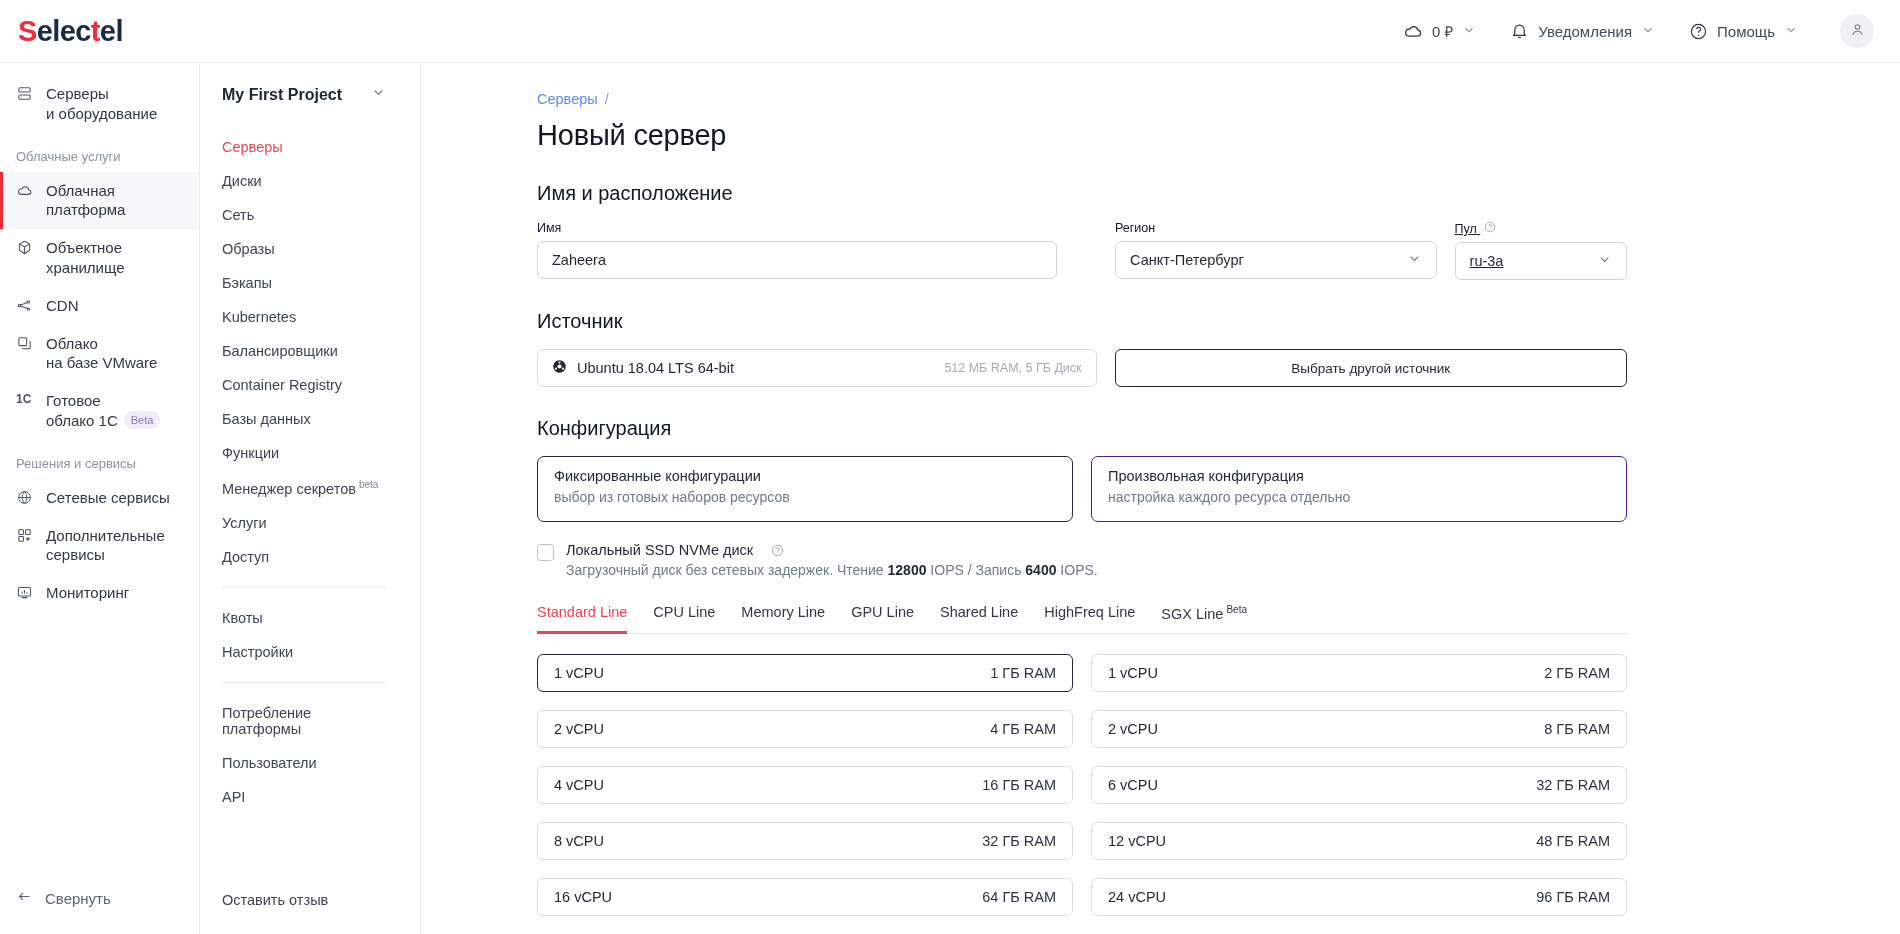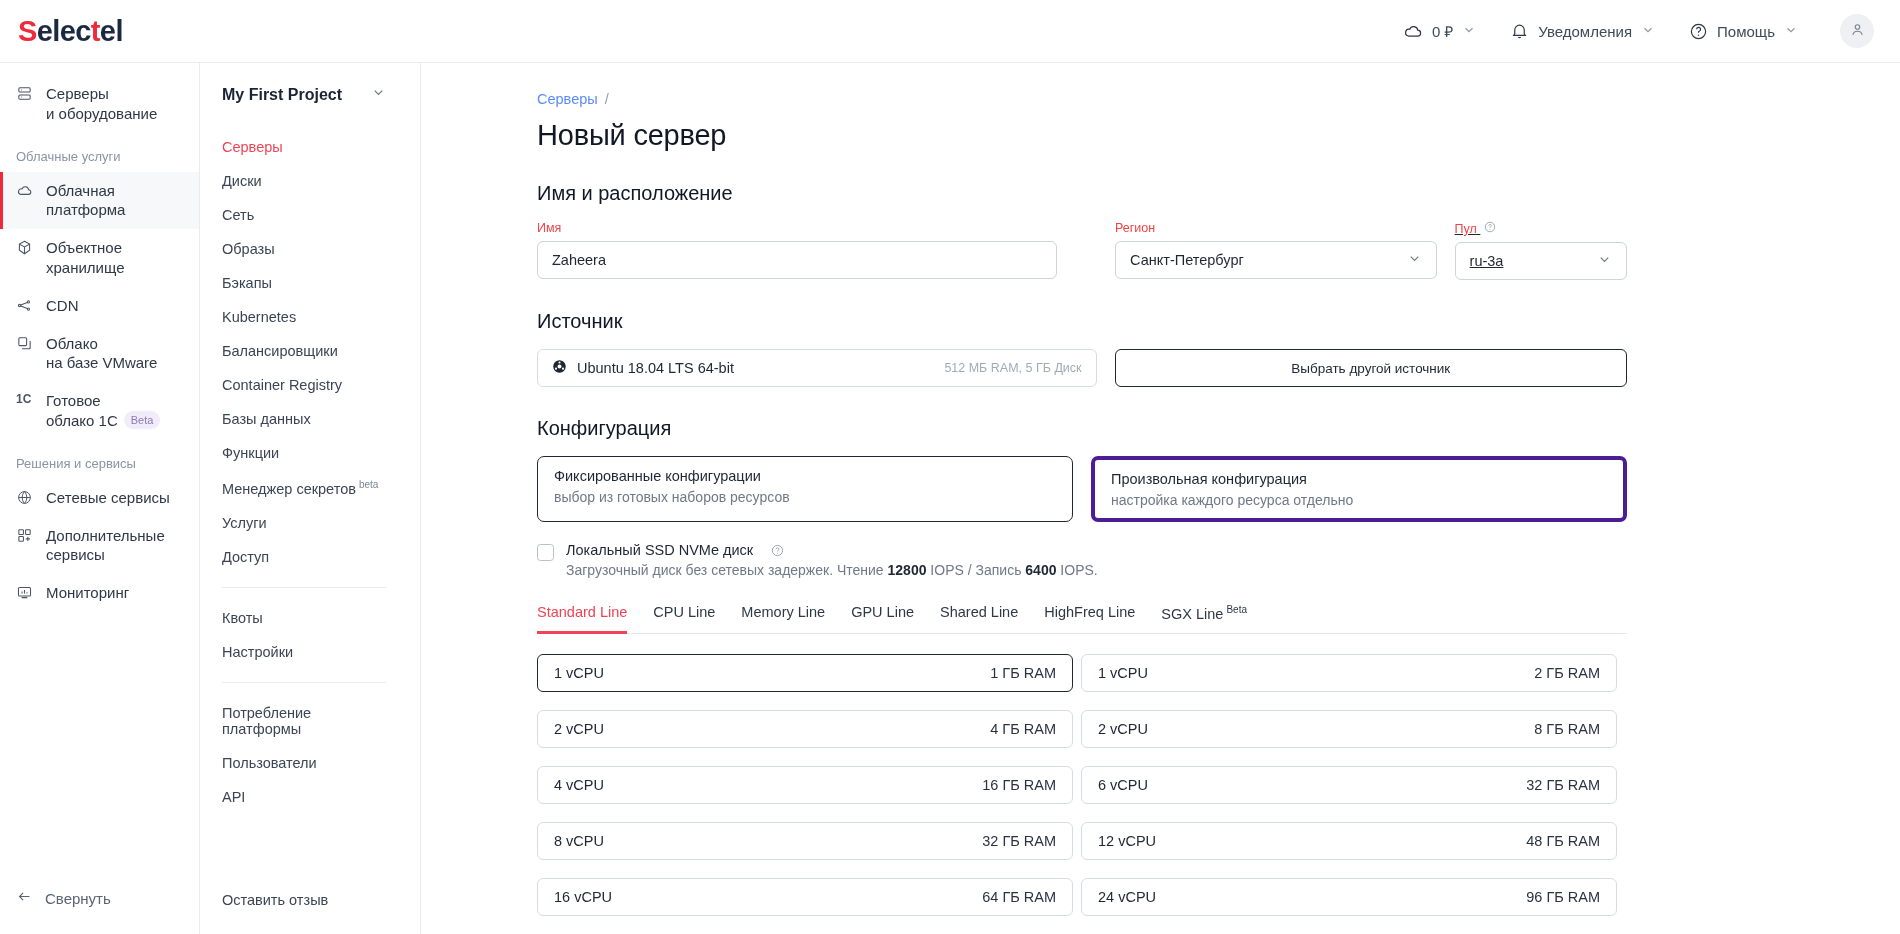--- a/index.html
+++ b/index.html
@@ -100,21 +100,21 @@
   .main { flex: 1; min-width: 0; overflow: hidden; padding: 28px 0 0 0; }
   .main-inner { width: 1090px; margin-left: 116px; }
 
   .crumbs { display: flex; align-items: center; gap: 7px; font-size: 14.5px; margin-bottom: 12px; }
   .crumb-link { color: #5b8cf5; cursor: pointer; }
   .crumb-sep { color: #97a0ae; }
 
   .page-title { font-size: 29px; font-weight: 400; color: #101826; margin-bottom: 30px; letter-spacing: -0.2px; }
   .section-title { font-size: 20px; font-weight: 400; color: #101826; margin-bottom: 16px; }
 
-  .field-label { font-size: 12.5px; color: #ef4444; margin-bottom: 6px; }
+  .field-label { font-size: 12.5px; color: #0f172a; margin-bottom: 6px; }
   .field-label .qmark { margin-left: 4px; }
 
   .row-fields { display: flex; gap: 18px; margin-bottom: 30px; }
   .f-name { width: 558px; }
   .f-region { width: 345px; margin-left: 40px; }
   .f-pool { width: 185px; text-decoration: underline; }
 
   .control {
     height: 38px; border: 1px solid #ced4dc; border-radius: 6px;
     display: flex; align-items: center; padding: 0 14px;
@@ -135,21 +135,21 @@
   .btn-outline {
     width: 536px; height: 38px;
     border: 1.5px solid #1f2634; border-radius: 6px;
     display: flex; align-items: center; justify-content: center;
     font-size: 13.5px; color: #1f2634; cursor: pointer; background: #fff;
   }
 
   .cfg-row { display: flex; gap: 18px; margin-bottom: 20px; }
   .cfg-card {
     width: 536px; height: 66px;
-    border: 4px solid #4c1d95; border-radius: 7px;
+    border: 1px solid #4c1d95; border-radius: 7px;
     padding: 11px 16px; cursor: pointer; background: #fff;
   }
   .cfg-card.selected { border: 1.5px solid #1f2634; }
   .cfg-t { font-size: 14.5px; color: #1f2634; margin-bottom: 5px; }
   .cfg-s { font-size: 14px; color: #6f7988; }
 
   .ssd-block { display: flex; gap: 12px; margin-bottom: 26px; }
   .checkbox {
     width: 17px; height: 17px; min-width: 17px; margin-top: 2px;
     border: 1.5px solid #b9c0cb; border-radius: 3.5px; background: #fff; cursor: pointer;
@@ -163,21 +163,21 @@
     font-size: 14.5px; color: #2f3847; padding-bottom: 11px;
     cursor: pointer; position: relative; white-space: nowrap;
   }
   .tab.active { color: #ee4455; }
   .tab.active::after {
     content: ""; position: absolute; left: 0; right: 0; bottom: -1px;
     height: 2.5px; background: #ee4455;
   }
   .tab-sup { font-size: 10px; vertical-align: super; color: #2f3847; margin-left: 3px; }
 
-  .flavors { display: grid; grid-template-columns: 536px 536px; gap: 18px 8px; }
+  .flavors { display: grid; grid-template-columns: 536px 536px; gap: 18px 18px; }
   .flavor {
     height: 38px; border: 1px solid #d7dce3; border-radius: 6px;
     display: flex; align-items: center; justify-content: space-between;
     padding: 0 16px; font-size: 14.5px; color: #1f2634; cursor: pointer; background: #fff;
   }
   .flavor.selected { border: 1.5px solid #1f2634; }
   .flavor .ram { color: #2a3242; }
 
   .qmark-ico { color: #9aa3b0; display: inline-flex; }
 </style>

